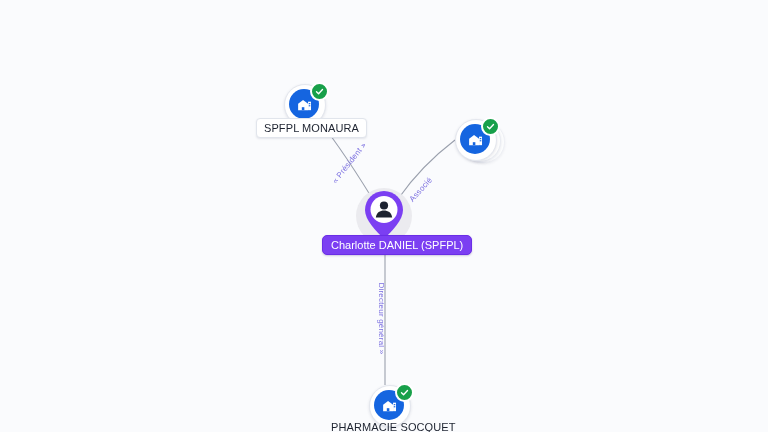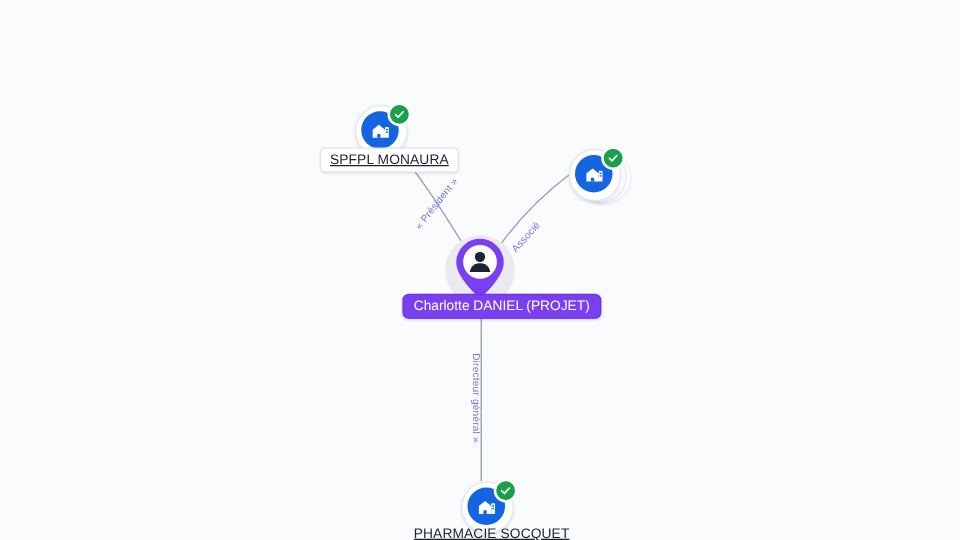--- a/index.html
+++ b/index.html
@@ -34,21 +34,20 @@
     background:#18a04a;border:2px solid #ffffff;
     display:flex;align-items:center;justify-content:center;
   }
   .badge svg{display:block;}
 
   .node-label{
     position:absolute;white-space:nowrap;
     background:#ffffff;border:1px solid #e1e5ec;border-radius:4px;
     padding:3px 7px;font-size:11px;color:#1d2330;letter-spacing:.1px;
     box-shadow:0 1px 2px rgba(30,40,80,.10);
-    text-decoration:underline;
   }
   .node-label.plain{
     background:transparent;border:none;box-shadow:none;padding:2px 0;
   }
 
   
   .person{position:absolute;width:64px;height:64px;}
   .person .halo{
     position:absolute;left:0;top:0;width:56px;height:56px;border-radius:50%;
     background:#ebebef;
@@ -156,15 +155,15 @@
     <div class="halo"></div>
     <div class="pin">
       <svg width="40" height="50" viewBox="0 0 40 50">
         <path d="M20 1 C9.5 1 1 9.5 1 20 C1 30 12 41 20 49 C28 41 39 30 39 20 C39 9.5 30.5 1 20 1 Z" fill="#7b3ff2"></path>
         <circle cx="20" cy="19.5" r="13.5" fill="#ffffff"></circle>
         <circle cx="20" cy="15.5" r="4.1" fill="#1d2330"></circle>
         <path d="M11.8 27.5 C12.6 22.6 16 20.6 20 20.6 C24 20.6 27.4 22.6 28.2 27.5 Z" fill="#1d2330"></path>
       </svg>
     </div>
   </div>
-  <div class="person-label" style="left:322px;top:235px;">Charlotte DANIEL (PROJET)</div>
+  <div class="person-label" style="left:322px;top:235px;">Charlotte DANIEL (SPFPL)</div>
 
 </div>
 
 </body></html>

